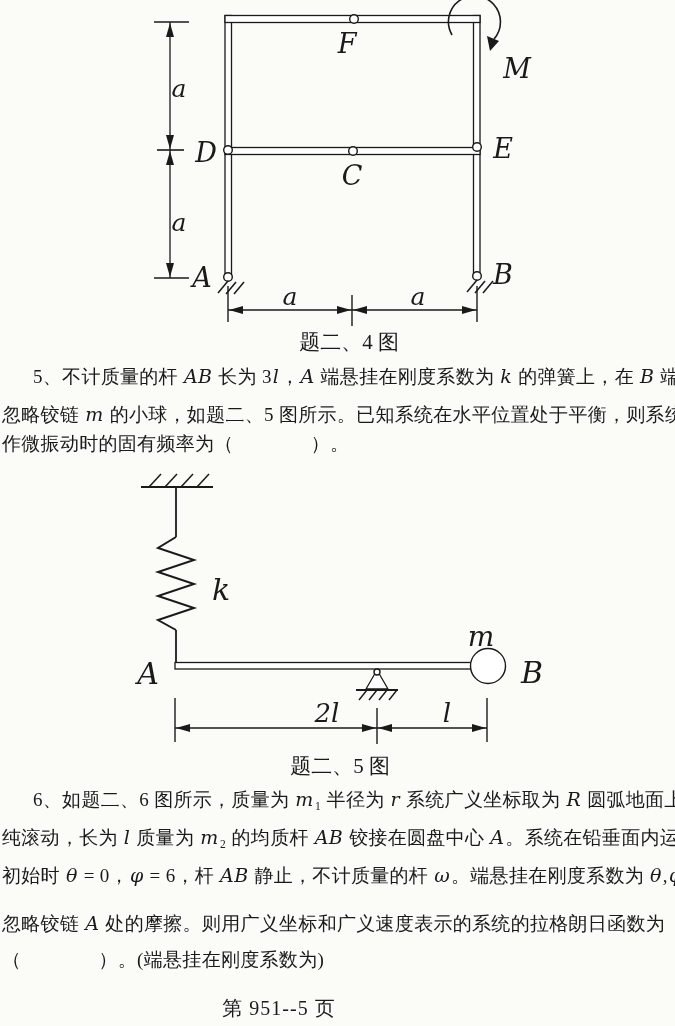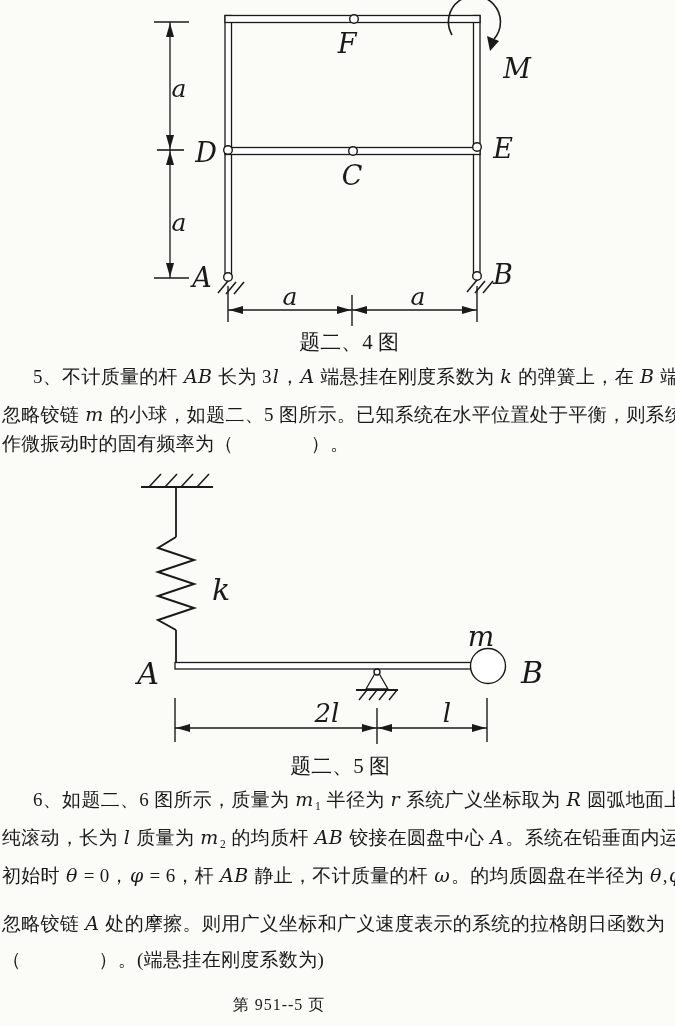--- a/index.html
+++ b/index.html
@@ -21,21 +21,21 @@
   svg{display:block;}
   svg text{fill:var(--ink);}
   .varlbl{font-family:"DejaVu Serif",serif;font-style:italic;}
   .caplbl{font-family:"Liberation Serif","DejaVu Serif",serif;font-size:21px;}
   .stroke{stroke:var(--ink);fill:none;}
   .member{stroke:var(--ink);fill:#ffffff;stroke-width:1.3;}
   .hinge{stroke:var(--ink);fill:#ffffff;stroke-width:1.4;}
   .arrow{fill:var(--ink);stroke:none;}
   #footer{
     position:absolute;top:995px;left:0;width:558px;text-align:center;
-    font-size:16px;letter-spacing:1px;
+    font-size:20px;letter-spacing:1px;
   }
 </style>
 </head>
 <body>
 
 <svg class="fig" style="top:0" width="675" height="358" viewBox="0 0 675 358">
 
   <g>
     <line class="stroke" x1="170" y1="22" x2="170" y2="278" stroke-width="1.3"></line>
     <line class="stroke" x1="154" y1="22" x2="189" y2="22" stroke-width="1.6"></line>
@@ -156,17 +156,17 @@
     <polygon class="arrow" points="486,728 472,724 472,732"></polygon>
     <text class="varlbl" x="327" y="722" font-size="26" text-anchor="middle">2l</text>
     <text class="varlbl" x="447" y="722" font-size="26" text-anchor="middle">l</text>
   </g>
 
   <text class="caplbl" x="340" y="773" text-anchor="middle">题二、5 图</text>
 </svg>
 
 <div class="textline" style="top:787px;left:33px"><span>6、如题二、6 图所示，质量为 </span><i>m</i><span>₁ 半径为 </span><i>r</i><span> 系统广义坐标取为 </span><i>R</i><span> 圆弧地面上</span></div>
 <div class="textline" style="top:825px;left:2px"><span>纯滚动，长为 </span><i>l</i><span> 质量为 </span><i>m</i><span>₂ 的均质杆 </span><i>AB</i><span> 铰接在圆盘中心 </span><i>A</i><span>。系统在铅垂面内运动，</span></div>
-<div class="textline" style="top:863px;left:2px"><span>初始时 </span><i>θ</i><span> = 0，</span><i>φ</i><span> = 6，杆 </span><i>AB</i><span> 静止，不计质量的杆 </span><i>ω</i><span>。的均质圆盘在半径为 </span><i>θ</i><span>,</span><i>φ</i></div>
+<div class="textline" style="top:863px;left:2px"><span>初始时 </span><i>θ</i><span> = 0，</span><i>φ</i><span> = 6，杆 </span><i>AB</i><span> 静止，不计质量的杆 </span><i>ω</i><span>。端悬挂在刚度系数为 </span><i>θ</i><span>,</span><i>φ</i></div>
 <div class="textline" style="top:911px;left:2px"><span>忽略铰链 </span><i>A</i><span> 处的摩擦。则用广义坐标和广义速度表示的系统的拉格朗日函数为</span></div>
 <div class="textline" style="top:948px;left:2px"><span>（　　　　）。(端悬挂在刚度系数为)</span></div>
 
 <div id="footer">第 951--5 页</div>
 
 </body></html>

